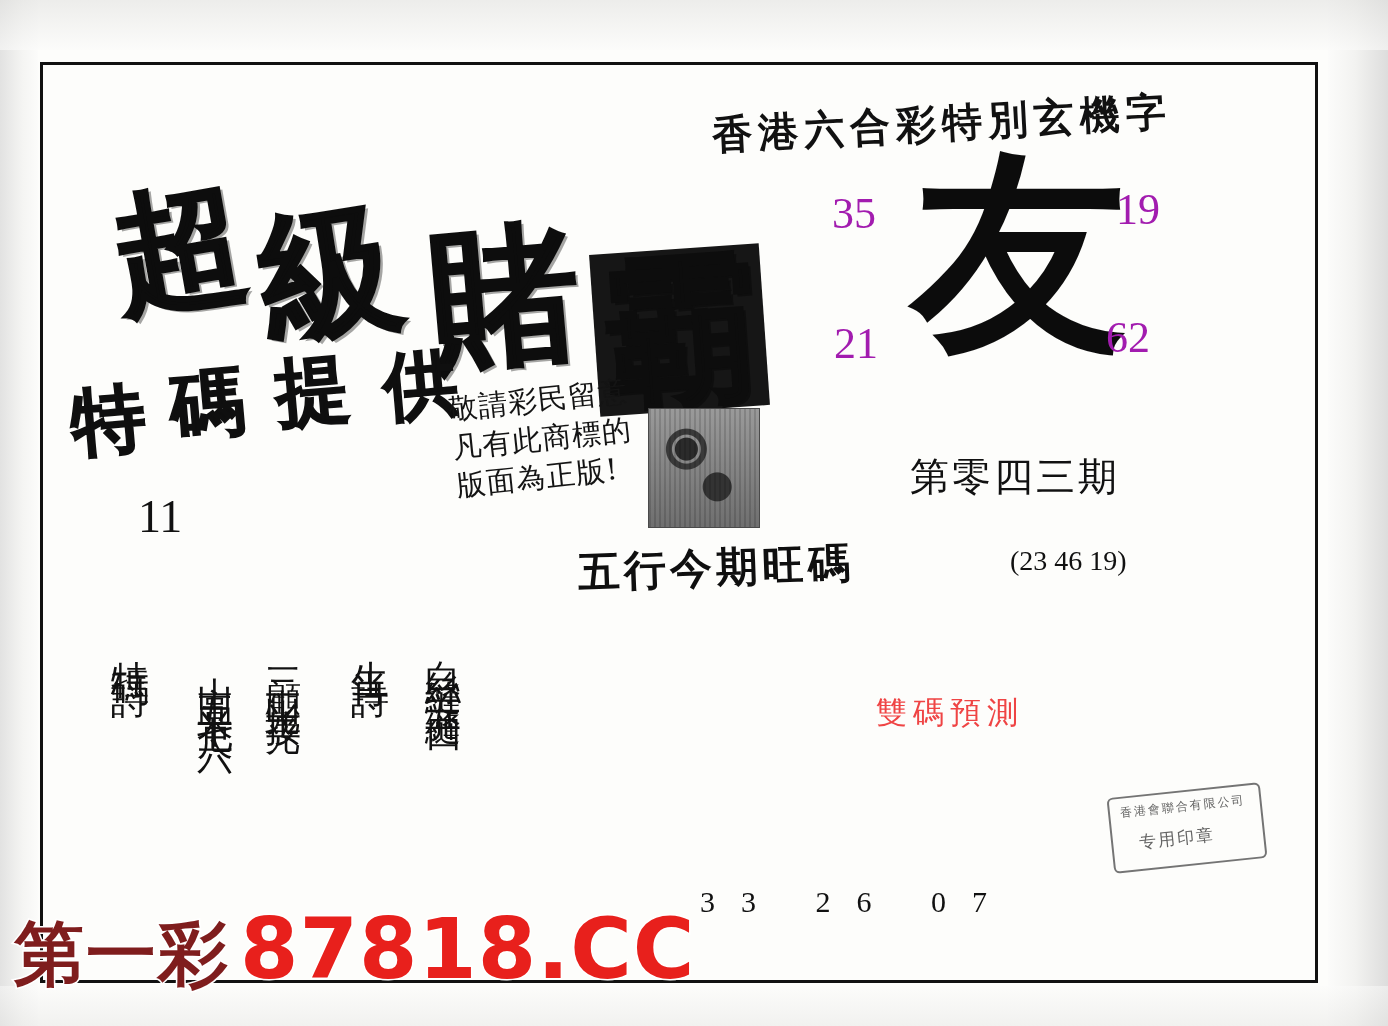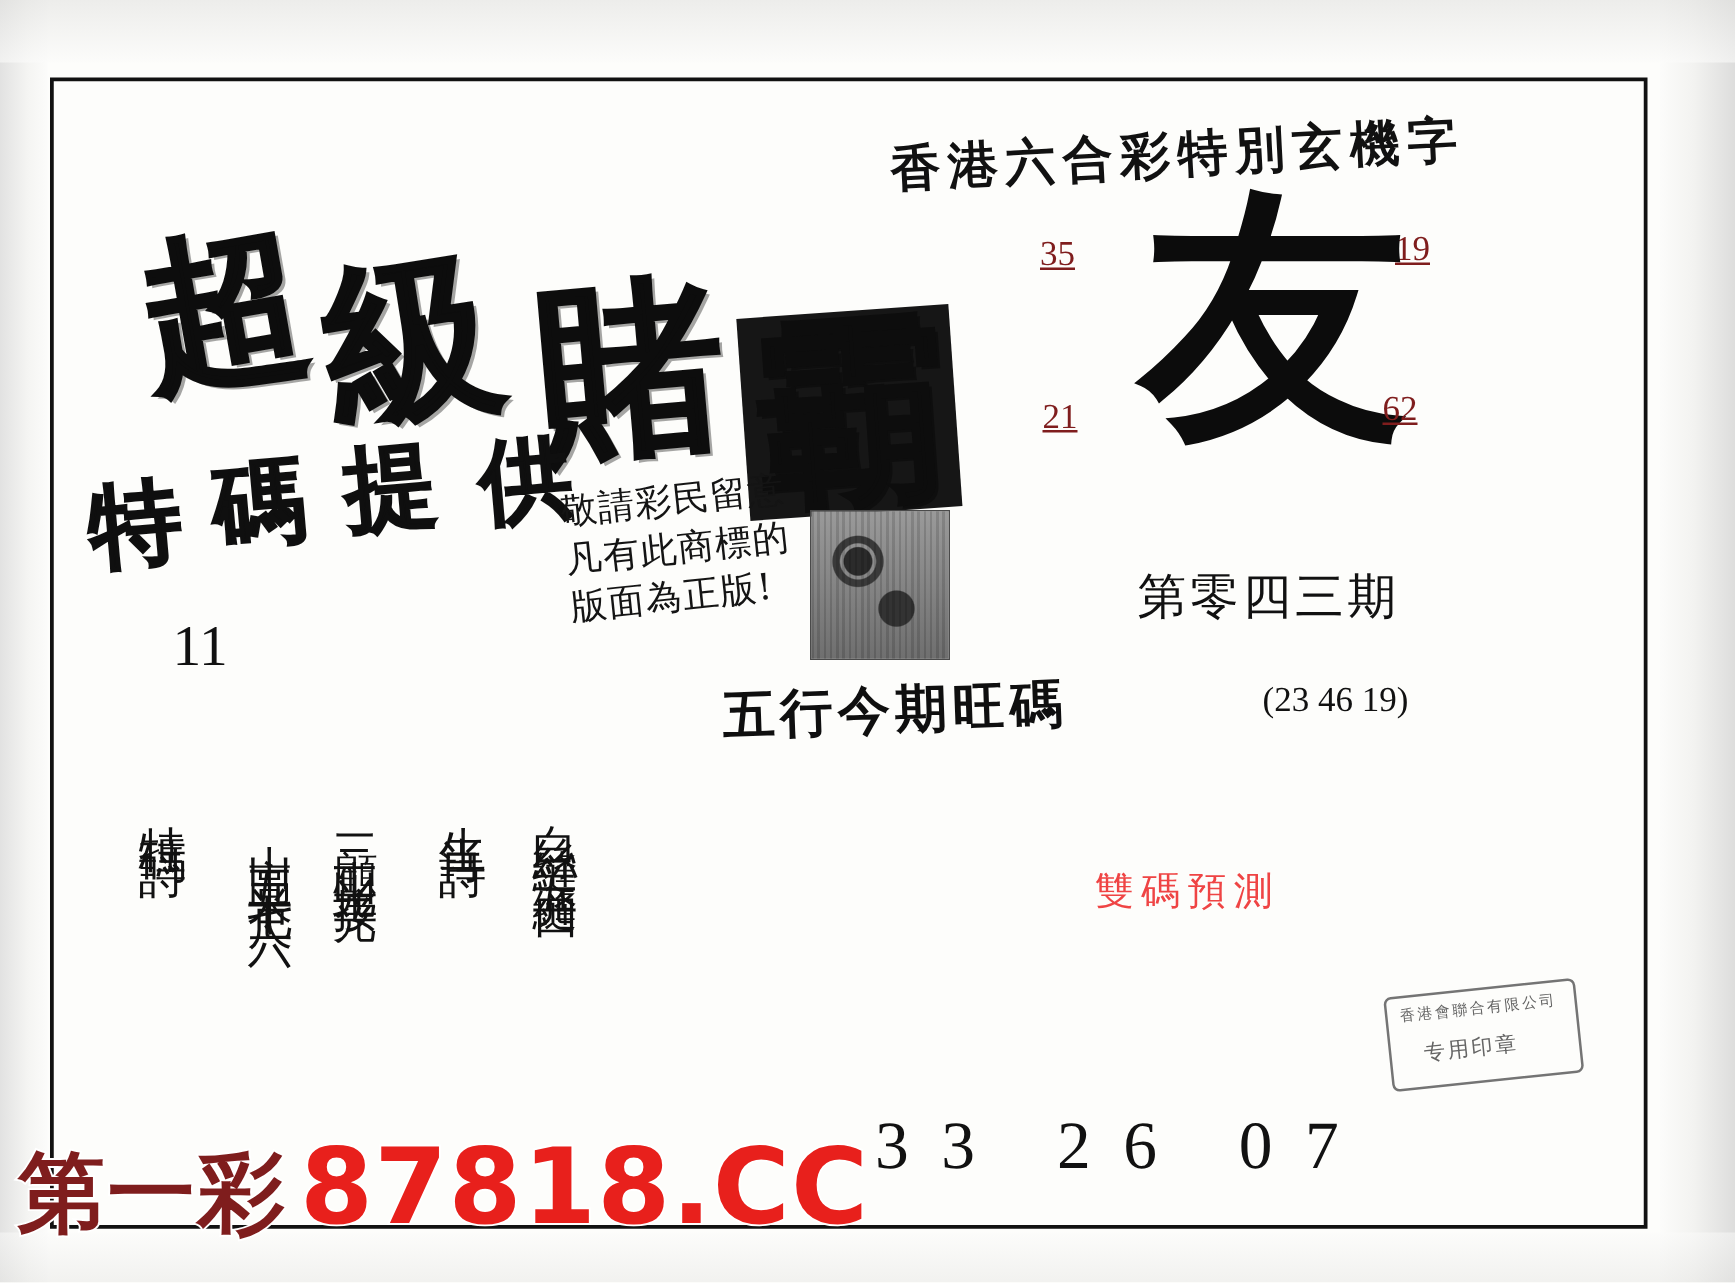--- a/index.html
+++ b/index.html
@@ -167,23 +167,22 @@
     top: -16px;
     font-family: "DejaVu Serif", serif;
     font-size: 216px;
     font-weight: bold;
     color: #0c0c0c;
     line-height: 1;
   }
   .corner-num {
     position: absolute;
     font-family: "Liberation Serif", serif;
-    font-size: 28px;
-    color: #7f1d1d;
-    text-decoration: underline;
+    font-size: 44px;
+    color: #a21caf;
   }
   .cn-tl { left: 12px;  top: 28px; }
   .cn-tr { left: 296px; top: 24px; }
   .cn-bl { left: 14px;  top: 158px; text-align: right; }
   .cn-br { left: 286px; top: 152px; }
 
   .issue {
     position: absolute;
     left: 910px;
     top: 450px;
@@ -225,21 +224,21 @@
     letter-spacing: 6px;
     color: #ef4444;
     white-space: nowrap;
   }
 
   .bottom-nums {
     position: absolute;
     left: 700px;
     top: 885px;
     font-family: "Liberation Serif", serif;
-    font-size: 54px;
+    font-size: 30px;
     letter-spacing: 26px;
     color: #111;
     white-space: nowrap;
   }
 
   .seal {
     position: absolute;
     left: 1110px;
     top: 790px;
     width: 150px;

